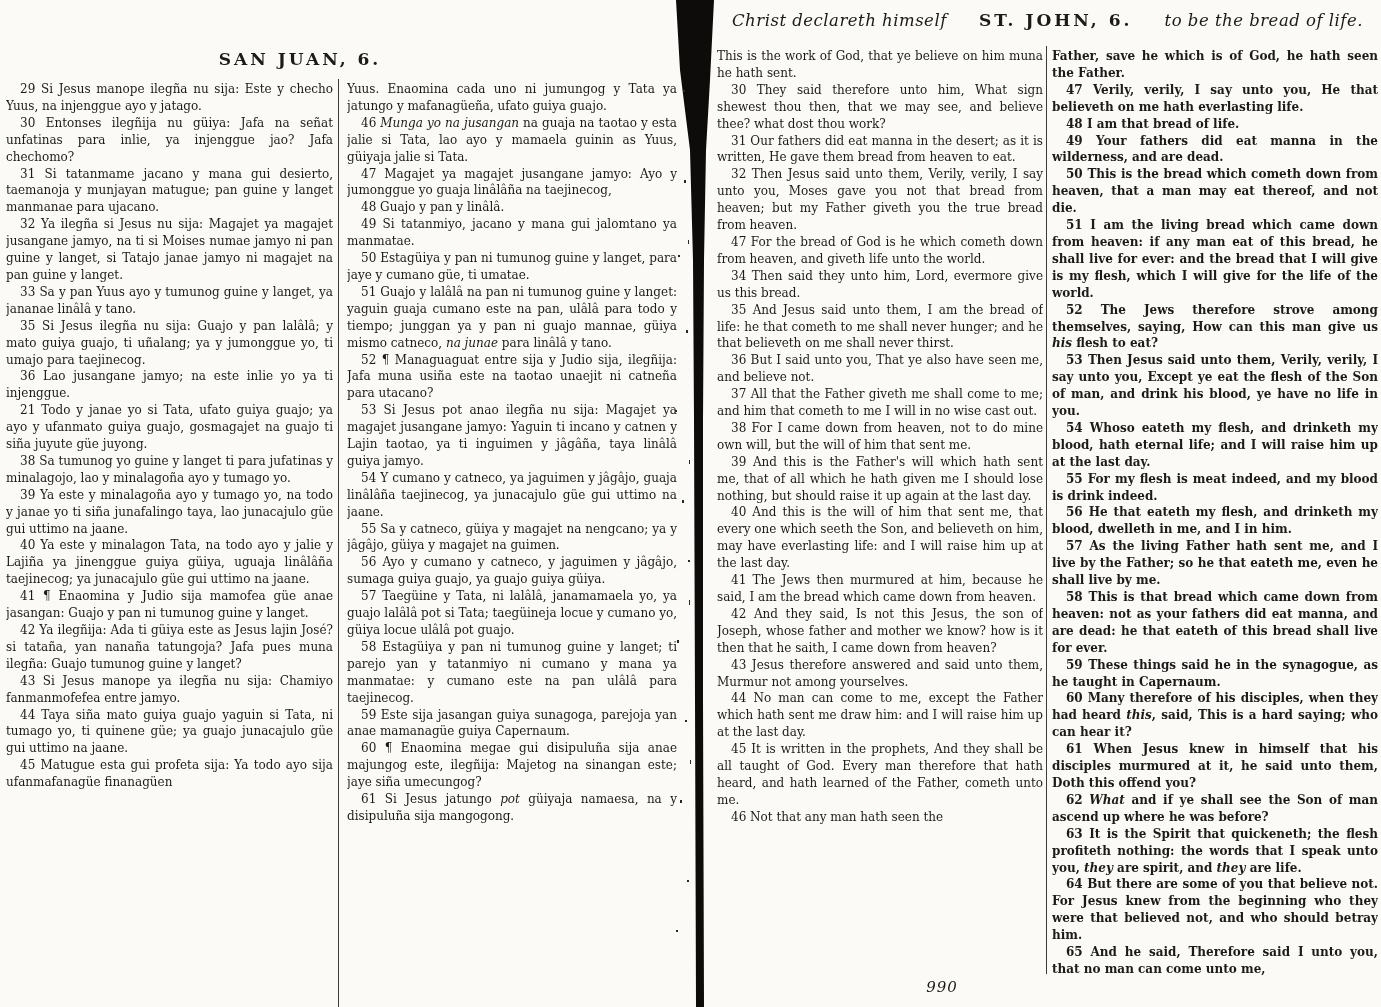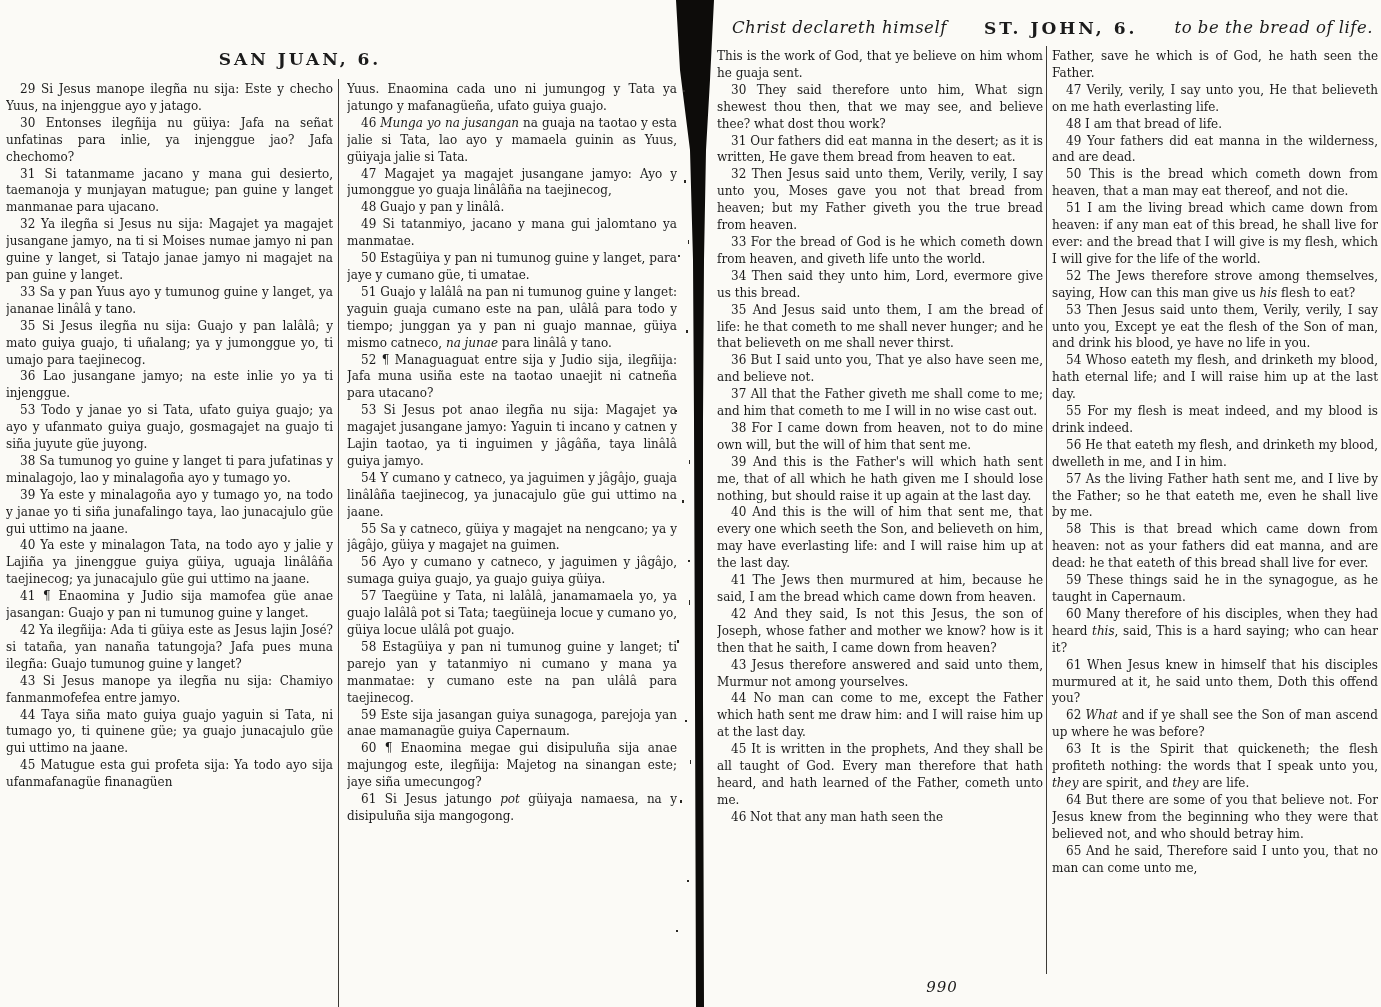--- a/index.html
+++ b/index.html
@@ -13,35 +13,35 @@
   .page{position:absolute;top:0;height:1007px;}
   #page-left{left:0;width:688px;margin-top:33px;}
   #page-right{left:712px;width:669px;}
 
   .page-header-left{
     position:absolute;top:16px;left:0;width:100%;
     text-align:center;transform:translateX(-44px);
     font-weight:bold;font-size:17px;letter-spacing:3px;
   }
   .page-header-right{
-    position:absolute;top:18px;left:0;width:100%;
-    display:flex;justify-content:space-between;align-items:flex-start;
-    box-sizing:border-box;padding:0 8px 0 20px;
+    position:absolute;top:10px;left:0;width:100%;
+    display:flex;justify-content:space-between;align-items:center;
+    box-sizing:border-box;padding:0 18px 0 20px;
   }
   .running-head{font-style:italic;font-size:16.5px;letter-spacing:0.5px;}
   .book-title{font-weight:bold;font-size:17px;letter-spacing:3px;font-style:normal;}
 
   .col{
     position:absolute;top:48px;height:930px;overflow:hidden;
     text-align:justify;font-size:12px;line-height:16.9px;
   }
   #col-1{left:6px;width:327px;}
   #col-2{left:347px;width:330px;}
   #col-3{left:5px;width:326px;}
-  #col-4{left:340px;width:326px;}
+  #col-4{left:340px;width:326px;font-weight:bold;}
 
   .col p{margin:0;text-indent:14px;}
   .col p.cont{text-indent:0;}
 
   .divider{
     position:absolute;top:46px;height:928px;width:1px;background:#3c3a36;
   }
   #divider-left{left:338px;}
   #divider-right{left:334px;}
 
@@ -59,21 +59,21 @@
 <div class="page" id="page-left">
   <div class="page-header-left">SAN JUAN, 6.</div>
   <div class="col" id="col-1">
       <p>29 Si Jesus manope ilegña nu sija: Este y checho Yuus, na injenggue ayo y jatago.</p>
       <p>30 Entonses ilegñija nu güiya: Jafa na señat unfatinas para inlie, ya injenggue jao?  Jafa chechomo?</p>
       <p>31 Si tatanmame jacano y mana gui desierto, taemanoja y munjayan matugue; pan guine y langet manmanae para ujacano.</p>
       <p>32 Ya ilegña si Jesus nu sija: Magajet ya magajet jusangane jamyo, na ti si Moises numae jamyo ni pan guine y langet, si Tatajo janae jamyo ni magajet na pan guine y langet.</p>
       <p>33 Sa y pan Yuus ayo y tumunog guine y langet, ya jananae linâlâ y tano.</p>
       <p>35 Si Jesus ilegña nu sija: Guajo y pan lalâlâ; y mato guiya guajo, ti uñalang; ya y jumonggue yo, ti umajo para taejinecog.</p>
       <p>36 Lao jusangane jamyo; na este inlie yo ya ti injenggue.</p>
-      <p>53 Todo y janae yo si Tata, ufato guiya guajo; ya ayo y ufanmato guiya guajo, gosmagajet na guajo ti siña juyute güe juyong.</p>
+      <p>21 Todo y janae yo si Tata, ufato guiya guajo; ya ayo y ufanmato guiya guajo, gosmagajet na guajo ti siña juyute güe juyong.</p>
       <p>38 Sa tumunog yo guine y langet ti para jufatinas y minalagojo, lao y minalagoña ayo y tumago yo.</p>
       <p>39 Ya este y minalagoña ayo y tumago yo, na todo y janae yo ti siña junafalingo taya, lao junacajulo güe gui uttimo na jaane.</p>
       <p>40 Ya este y minalagon Tata, na todo ayo y jalie y Lajiña ya jinenggue guiya güiya, uguaja linâlâña taejinecog; ya junacajulo güe gui uttimo na jaane.</p>
       <p>41 ¶ Enaomina y Judio sija mamofea güe anae jasangan: Guajo y pan ni tumunog guine y langet.</p>
       <p>42 Ya ilegñija: Ada ti güiya este as Jesus lajin José? si tataña, yan nanaña tatungoja?  Jafa pues muna ilegña: Guajo tumunog guine y langet?</p>
       <p>43 Si Jesus manope ya ilegña nu sija: Chamiyo fanmanmofefea entre jamyo.</p>
       <p>44 Taya siña mato guiya guajo yaguin si Tata, ni tumago yo, ti quinene güe; ya guajo junacajulo güe gui uttimo na jaane.</p>
       <p>45 Matugue esta gui profeta sija: Ya todo ayo sija ufanmafanagüe finanagüen</p>
     </div>
   <div class="divider" id="divider-left"></div>
@@ -121,25 +121,25 @@
   </g>
 </svg>
 
 <div class="page" id="page-right">
   <div class="page-header-right">
     <span class="running-head">Christ declareth himself</span>
     <span class="book-title">ST. JOHN, 6.</span>
     <span class="running-head">to be the bread of life.</span>
   </div>
   <div class="col" id="col-3">
-      <p class="cont">This is the work of God, that ye believe on him whom he guaja sent.</p>
+      <p class="cont">This is the work of God, that ye believe on him muna he hath sent.</p>
       <p>30 They said therefore unto him, What sign shewest thou then, that we may see, and believe thee? what dost thou work?</p>
       <p>31 Our fathers did eat manna in the desert; as it is written, He gave them bread from heaven to eat.</p>
       <p>32 Then Jesus said unto them, Verily, verily, I say unto you, Moses gave you not that bread from heaven; but my Father giveth you the true bread from heaven.</p>
-      <p>33 For the bread of God is he which cometh down from heaven, and giveth life unto the world.</p>
+      <p>47 For the bread of God is he which cometh down from heaven, and giveth life unto the world.</p>
       <p>34 Then said they unto him, Lord, evermore give us this bread.</p>
       <p>35 And Jesus said unto them, I am the bread of life: he that cometh to me shall never hunger; and he that believeth on me shall never thirst.</p>
       <p>36 But I said unto you, That ye also have seen me, and believe not.</p>
       <p>37 All that the Father giveth me shall come to me; and him that cometh to me I will in no wise cast out.</p>
       <p>38 For I came down from heaven, not to do mine own will, but the will of him that sent me.</p>
       <p>39 And this is the Father's will which hath sent me, that of all which he hath given me I should lose nothing, but should raise it up again at the last day.</p>
       <p>40 And this is the will of him that sent me, that every one which seeth the Son, and believeth on him, may have everlasting life: and I will raise him up at the last day.</p>
       <p>41 The Jews then murmured at him, because he said, I am the bread which came down from heaven.</p>
       <p>42 And they said, Is not this Jesus, the son of Joseph, whose father and mother we know? how is it then that he saith, I came down from heaven?</p>
       <p>43 Jesus therefore answered and said unto them, Murmur not among yourselves.</p>

